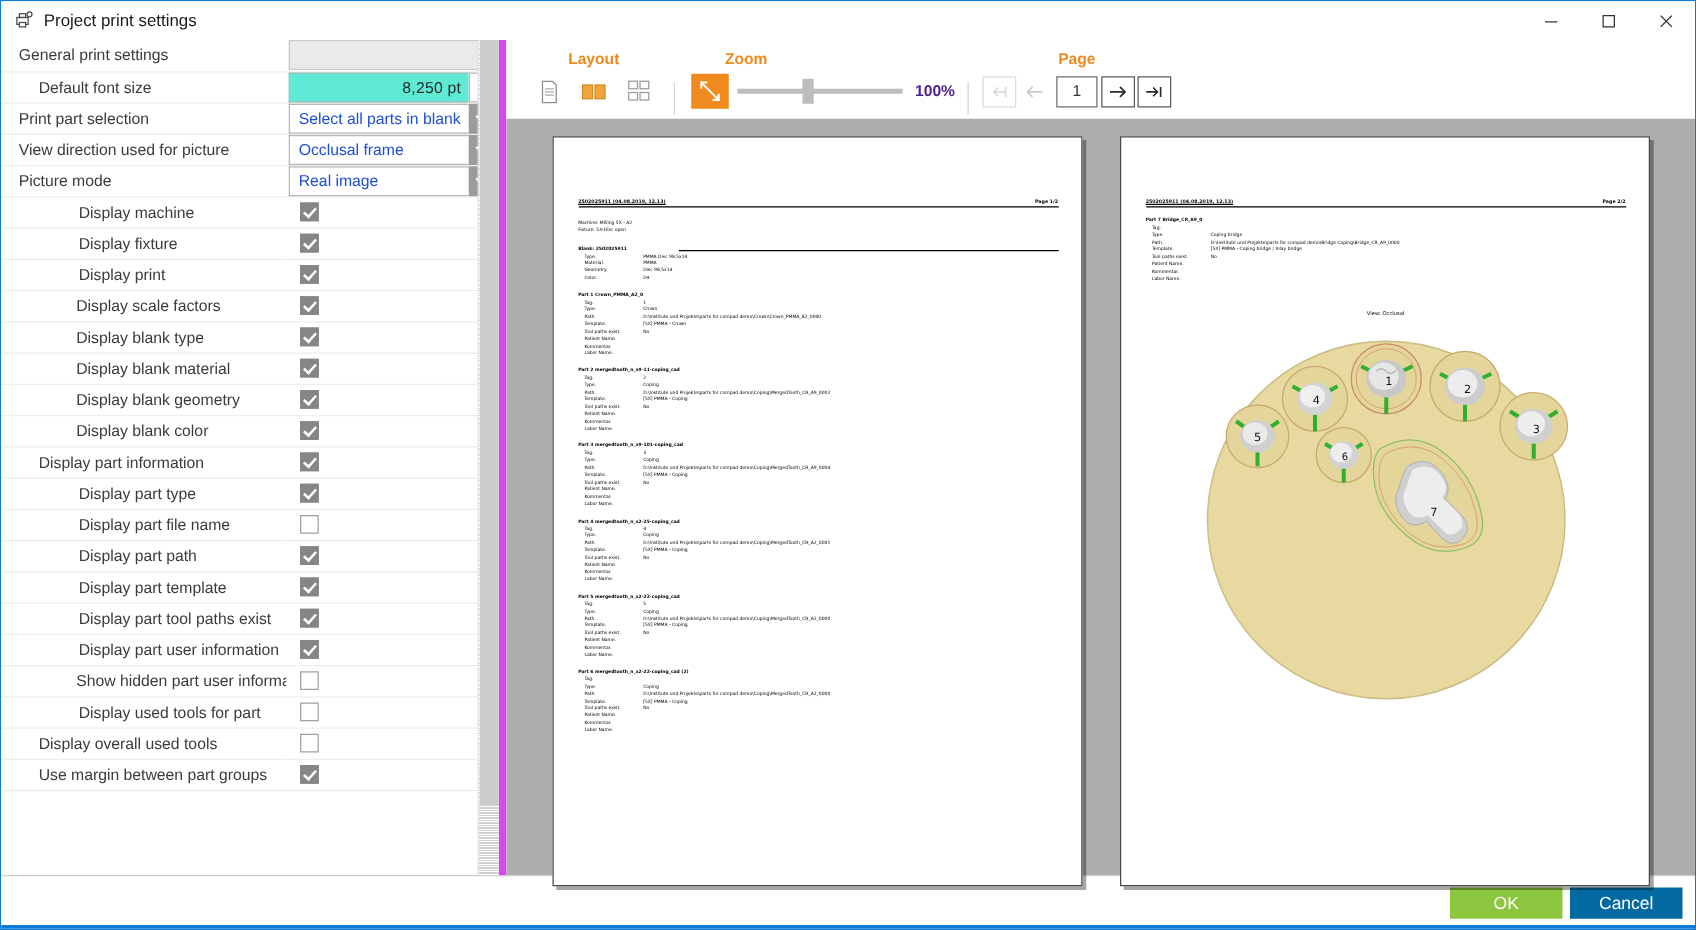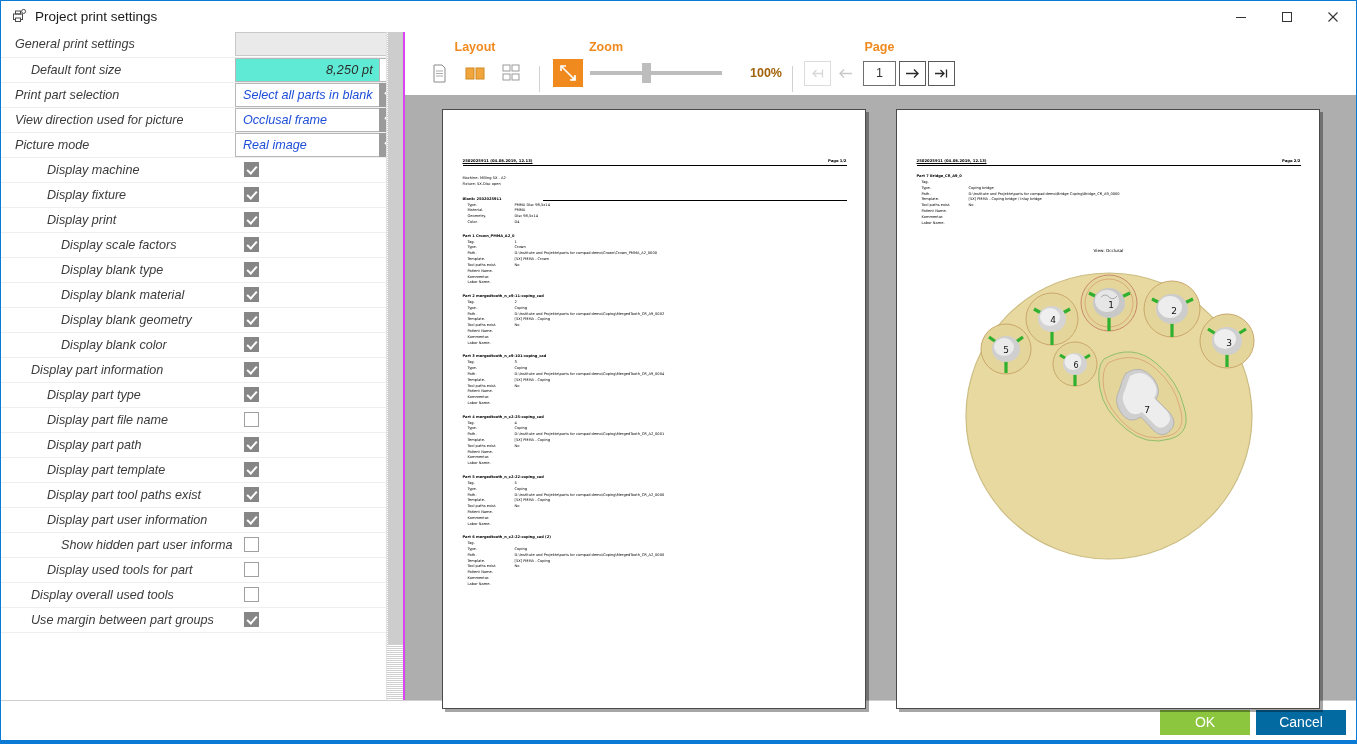--- a/index.html
+++ b/index.html
@@ -16,28 +16,28 @@
   .titlebar { height:31px; flex:0 0 31px; display:flex; align-items:center; background:#fff; border-bottom:1px solid #fff; position:relative; }
   .title-icon { width:16px; height:16px; margin-left:10px; margin-right:8px; position:relative; flex:0 0 16px; }
   .title-text { font-size:13.5px; color:#1a1a1a; }
   .win-buttons { position:absolute; right:0; top:0; height:31px; display:flex; }
   .win-btn { width:46px; height:31px; display:flex; align-items:center; justify-content:center; color:#333; font-size:13px; }
 
   
   .content { flex:1 1 auto; display:flex; min-height:0; }
 
   
-  .settings-panel { width:404px; flex:0 0 404px; border-right:2px solid #d946ef; display:flex; flex-direction:column; background:#fff; position:relative;font-style:italic; }
+  .settings-panel { width:404px; flex:0 0 404px; border-right:6px solid #d946ef; display:flex; flex-direction:column; background:#fff; position:relative; }
   .settings-scroll { flex:1 1 auto; overflow:hidden; position:relative; }
   .grid { width:100%; border-collapse:collapse; table-layout:fixed; }
   .grid tr { height:25px; }
   .grid td { border-bottom:1px solid #eeeeee; padding:0; vertical-align:middle; font-size:12.6px; color:#3b3b3b; }
   td.label { padding-left:14px; white-space:nowrap; overflow:hidden; }
   td.label.ind1 { padding-left:30px; }
-  td.label.ind2 { padding-left:46px; }
+  td.label.ind2 { padding-left:62px; }
   td.label.ind3 { padding-left:60px; }
   td.value { width:170px; padding:0; }
 
   .val-readonly { height:24px; background:#eaeaea; border:1px solid #c9c9c9; margin:0 2px; }
   .spin-wrap { display:flex; height:24px; margin:0 2px; }
   .spin-input { flex:1 1 auto; border:1px solid #b7b7b7; border-right:none; background:#5eead4; display:flex; align-items:center; justify-content:flex-end; padding-right:6px; font-size:12.6px; color:#2b2b2b; letter-spacing:.2px; }
   .spin-btns { width:22px; border:1px solid #b7b7b7; background:#fff; display:flex; flex-direction:column; align-items:center; justify-content:center; }
   .spin-btns span { display:block; line-height:7px; font-size:8px; color:#555; }
   .combo { display:flex; height:24px; margin:0 2px; }
   .combo-text { flex:1 1 auto; border:1px solid #b7b7b7; border-right:none; background:#fff; display:flex; align-items:center; padding-left:7px; font-size:12.6px; color:#1d4ed8; white-space:nowrap; overflow:hidden; }
@@ -56,21 +56,21 @@
   .toolbar { height:63px; flex:0 0 63px; background:#fff; display:flex; align-items:flex-start; padding-left:16px; position:relative; }
   .tgroup { display:flex; flex-direction:column; }
   .tgroup-title { font-size:12.5px; color:#f08a1e; text-align:center; margin-top:8px; margin-bottom:4px; font-weight:600; }
   .tgroup-row { display:flex; align-items:center; height:30px; }
   .tbtn { width:30px; height:28px; display:flex; align-items:center; justify-content:center; margin:0 3px; background:transparent; }
   .tbtn.active { background:#f08a1e; }
   .tsep { width:1px; height:26px; background:#d2d2d2; margin:0 10px; align-self:center; }
   .slider { display:flex; align-items:center; margin-left:4px; }
   .slider-track { width:132px; height:4px; background:#bdbdbd; position:relative; }
   .slider-thumb { position:absolute; left:52px; top:-8px; width:9px; height:20px; background:#bdbdbd; }
-  .zoom-val { font-size:12.5px; color:#a16207; margin-left:28px; font-weight:600; }
+  .zoom-val { font-size:12.5px; color:#4c1d95; margin-left:10px; font-weight:600; }
   .pgbtn { width:27px; height:25px; border:1px solid #5a5a5a; background:#fff; display:flex; align-items:center; justify-content:center; margin:0 1px; }
   .pgbtn.dis { border-color:#dcdcdc; }
   .pgnum { width:33px; height:25px; border:1px solid #707070; background:#fff; display:flex; align-items:center; justify-content:center; font-size:12.5px; margin:0 2px; color:#333; }
 
   .pages-area { flex:1 1 auto; background:#aeaeae; position:relative; display:flex; justify-content:center; align-items:flex-start; padding-top:14px; gap:30px; min-height:0; }
   .page { width:424px; height:600px; background:#fff; border:1px solid #4a4a4a; box-shadow:3px 3px 0 rgba(0,0,0,.35); position:relative; overflow:hidden; }
   .page-inner { position:absolute; left:0; top:0; width:424px; height:600px; padding:48px 20px 0 20px; }
 
   .doc { font-family:"DejaVu Sans", sans-serif; font-size:3.6px; color:#000; line-height:1.62; letter-spacing:0; }
   .doc-head { display:flex; justify-content:space-between; font-size:3.8px; padding-bottom:1px; border-bottom:.6px solid #000; font-weight:bold; }

